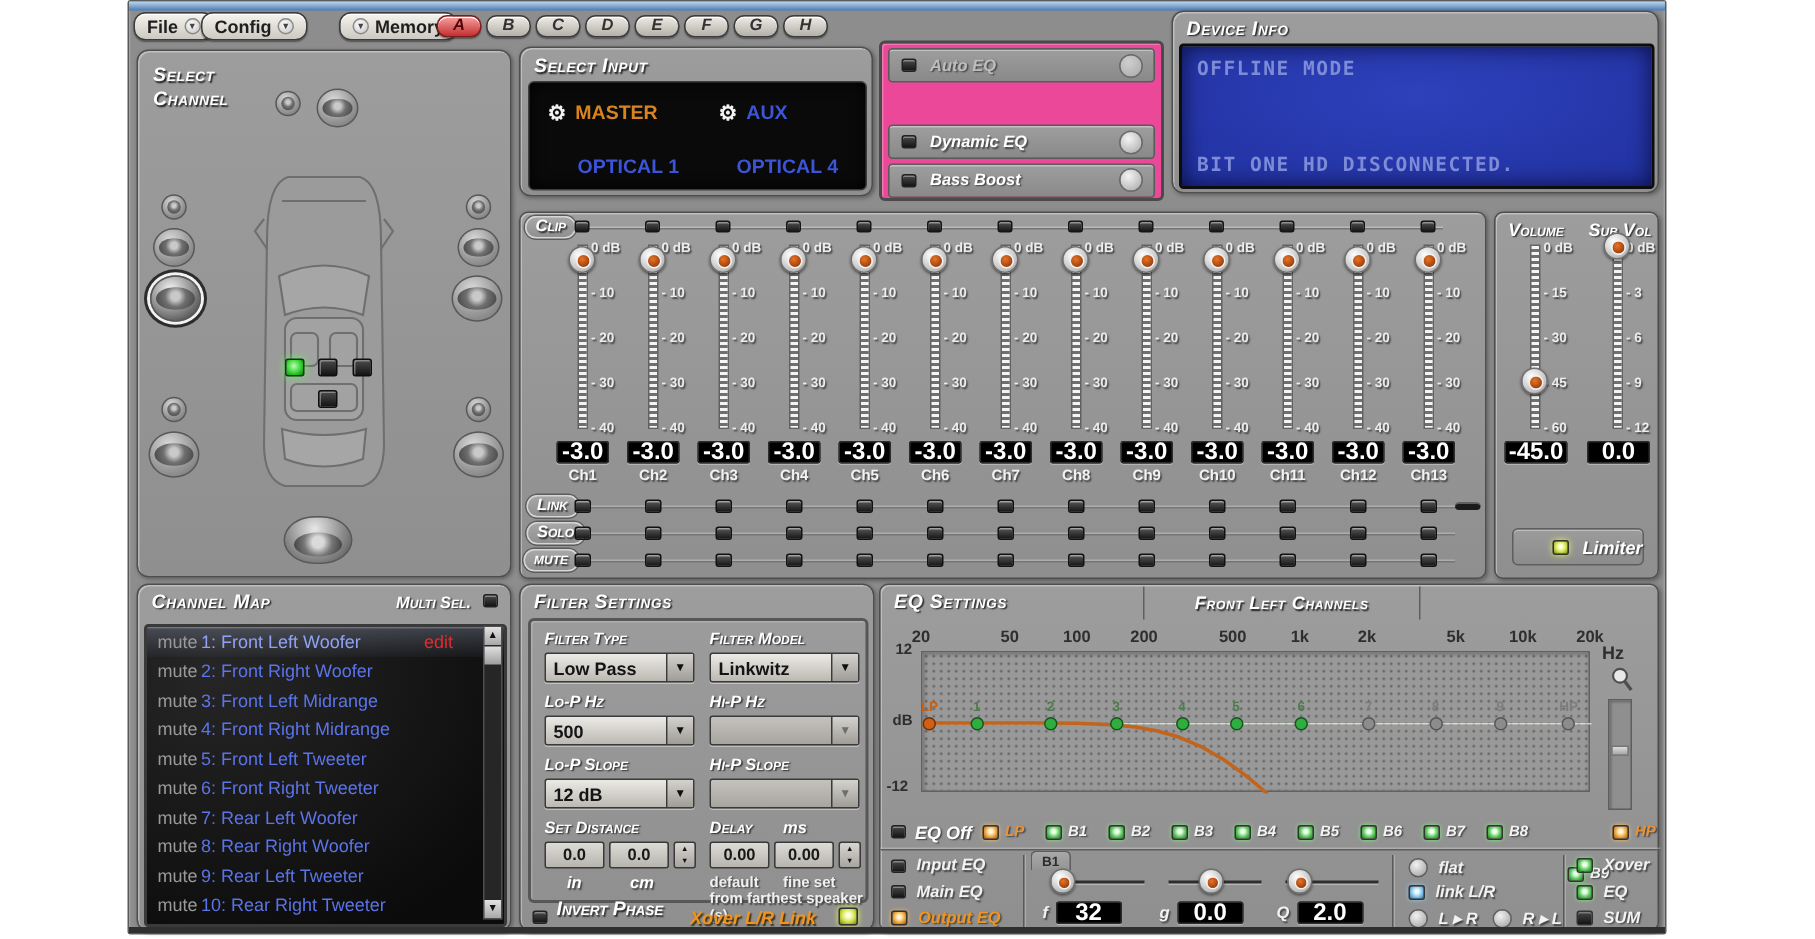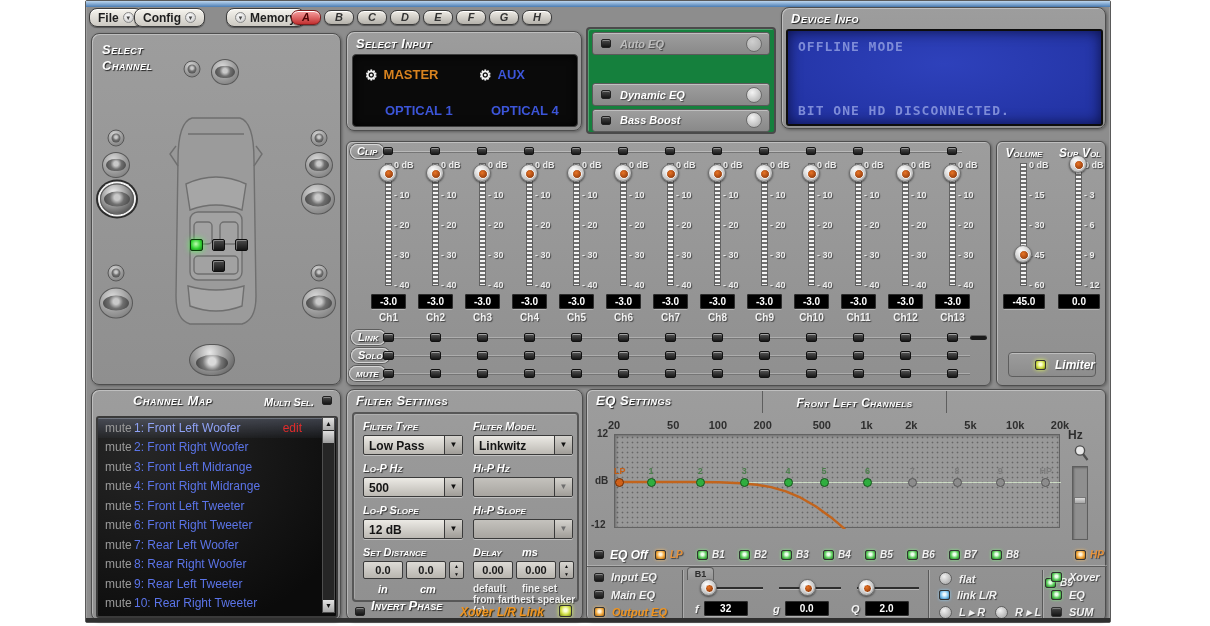--- a/index.html
+++ b/index.html
@@ -15,21 +15,21 @@
               background:linear-gradient(#bcd6ef,#4a7cb3); }
   .bottomstrip { position:absolute; left:0; bottom:0; width:100%; height:4px; background:#2f2f2f; }
 
   
   .panel { position:absolute; background:linear-gradient(#9d9d9d,#8f8f8f); border:1px solid #4e4e4e;
            border-radius:8px; box-shadow:inset 1px 1px 0 rgba(255,255,255,.35), 1px 1px 3px rgba(0,0,0,.35); }
   .sc-title { font-style:italic; font-weight:bold; font-size:13px; font-variant:small-caps;
               color:#fff; text-shadow:1px 1px 1px rgba(0,0,0,.8); letter-spacing:.5px; white-space:nowrap; }
   .lbl { font-style:italic; font-weight:bold; font-size:11px; font-variant:small-caps;
          color:#fff; text-shadow:1px 1px 1px rgba(0,0,0,.7); white-space:nowrap; }
-  .valbox { background:#000; color:#fff; font-weight:bold; font-size:10px; text-align:center;
+  .valbox { background:#000; color:#fff; font-weight:bold; font-size:16px; text-align:center;
             border-radius:2px; box-shadow:inset 0 0 0 1px #2c2c2c, 0 1px 0 rgba(255,255,255,.3); }
   .chk { display:inline-block; width:10px; height:9px; border-radius:2px; border:1px solid #222;
          background:linear-gradient(#4a4a4a,#151515); box-shadow:inset 0 1px 0 rgba(255,255,255,.35); }
   .radio { display:inline-block; width:13px; height:13px; border-radius:50%; border:1px solid #5f5f5f;
            background:radial-gradient(circle at 38% 32%, #f1f1f1, #b6b6b6 70%, #9a9a9a); }
   .led { display:inline-block; width:11px; height:10px; border-radius:2px; border:1px solid #333; }
   .led.green { background:radial-gradient(circle at 50% 42%, #f0fff0 0 18%, #5fce5f 55%, #1d721d);
                box-shadow:0 0 3px rgba(120,255,120,.8); }
   .led.amber { background:radial-gradient(circle at 50% 42%, #fff3da 0 18%, #f2a93e 55%, #93560e);
                box-shadow:0 0 3px rgba(255,190,90,.9); }
@@ -90,21 +90,21 @@
           border-color:#0a3c0a; box-shadow:0 0 6px rgba(90,255,90,.9); }
 
   
   #select-input { left:260px; top:30px; width:236px; height:100px; }
   .inputbox { position:absolute; left:5px; top:22px; width:226px; height:73px; background:#0a0a0a;
               border-radius:4px; border:1px solid #3e3e3e; box-shadow:inset 0 0 10px #000; }
   .src { position:absolute; display:flex; align-items:center; gap:6px; font-weight:bold; font-size:13px; }
   .gear { color:#f2f2f2; font-size:14px; line-height:14px; }
 
   
-  #toggles { left:500px; top:26px; width:190px; height:107px; background:#15803d;
+  #toggles { left:500px; top:26px; width:190px; height:107px; background:#ec4899;
              border:2px solid #4a4a4a; border-radius:4px; box-shadow:inset 1px 1px 0 rgba(255,255,255,.25); }
   .trow { position:absolute; left:4px; width:178px; height:23px; border-radius:3px; border:1px solid #5a5a5a;
           background:linear-gradient(#9e9e9e,#898989); display:flex; align-items:center;
           box-shadow:inset 0 1px 0 rgba(255,255,255,.35); }
   .trow .chk { margin-left:8px; }
   .tlabel { font-style:italic; font-weight:bold; font-size:11px; color:#fff; text-shadow:1px 1px 1px #444; margin-left:9px; flex:1; }
   .circlebtn { width:16px; height:16px; border-radius:50%; border:1px solid #6a6a6a; margin-right:7px;
           background:radial-gradient(circle at 38% 32%, #f4f4f4, #bdbdbd 70%, #9f9f9f); }
   .trow.dis .tlabel { color:#bdbdbd; }
   .trow.dis .circlebtn { background:radial-gradient(circle at 38% 32%, #cfcfcf, #a8a8a8); }
@@ -602,21 +602,21 @@
           <div class="valbox" style="position: absolute; left: 61px; top: 152px; width: 42px; height: 15px; line-height: 15px;">0.0</div>
         </div>
       <div class="limiter">
         <span class="led yellow"></span>
         <span class="txt">Limiter</span>
       </div>
     </section>
 
     <section class="panel" id="channel-map">
       <div class="cm-head">
-        <span class="sc-title abs" style="left:9px; top:3px;margin-left:32px;">Channel Map</span>
+        <span class="sc-title abs" style="left:9px; top:3px;">Channel Map</span>
         <span class="lbl abs" style="left:172px; top:6px;">Multi Sel.</span>
         <span class="chk abs" style="left:230px; top:6px;"></span>
       </div>
       <div class="cmlist" id="cm-list">
           <div class="cmrow sel">
             <span class="mute">mute</span>
             <span class="name">1: Front Left Woofer</span>
             <span class="edit">edit</span>
           </div>
           <div class="cmrow">

